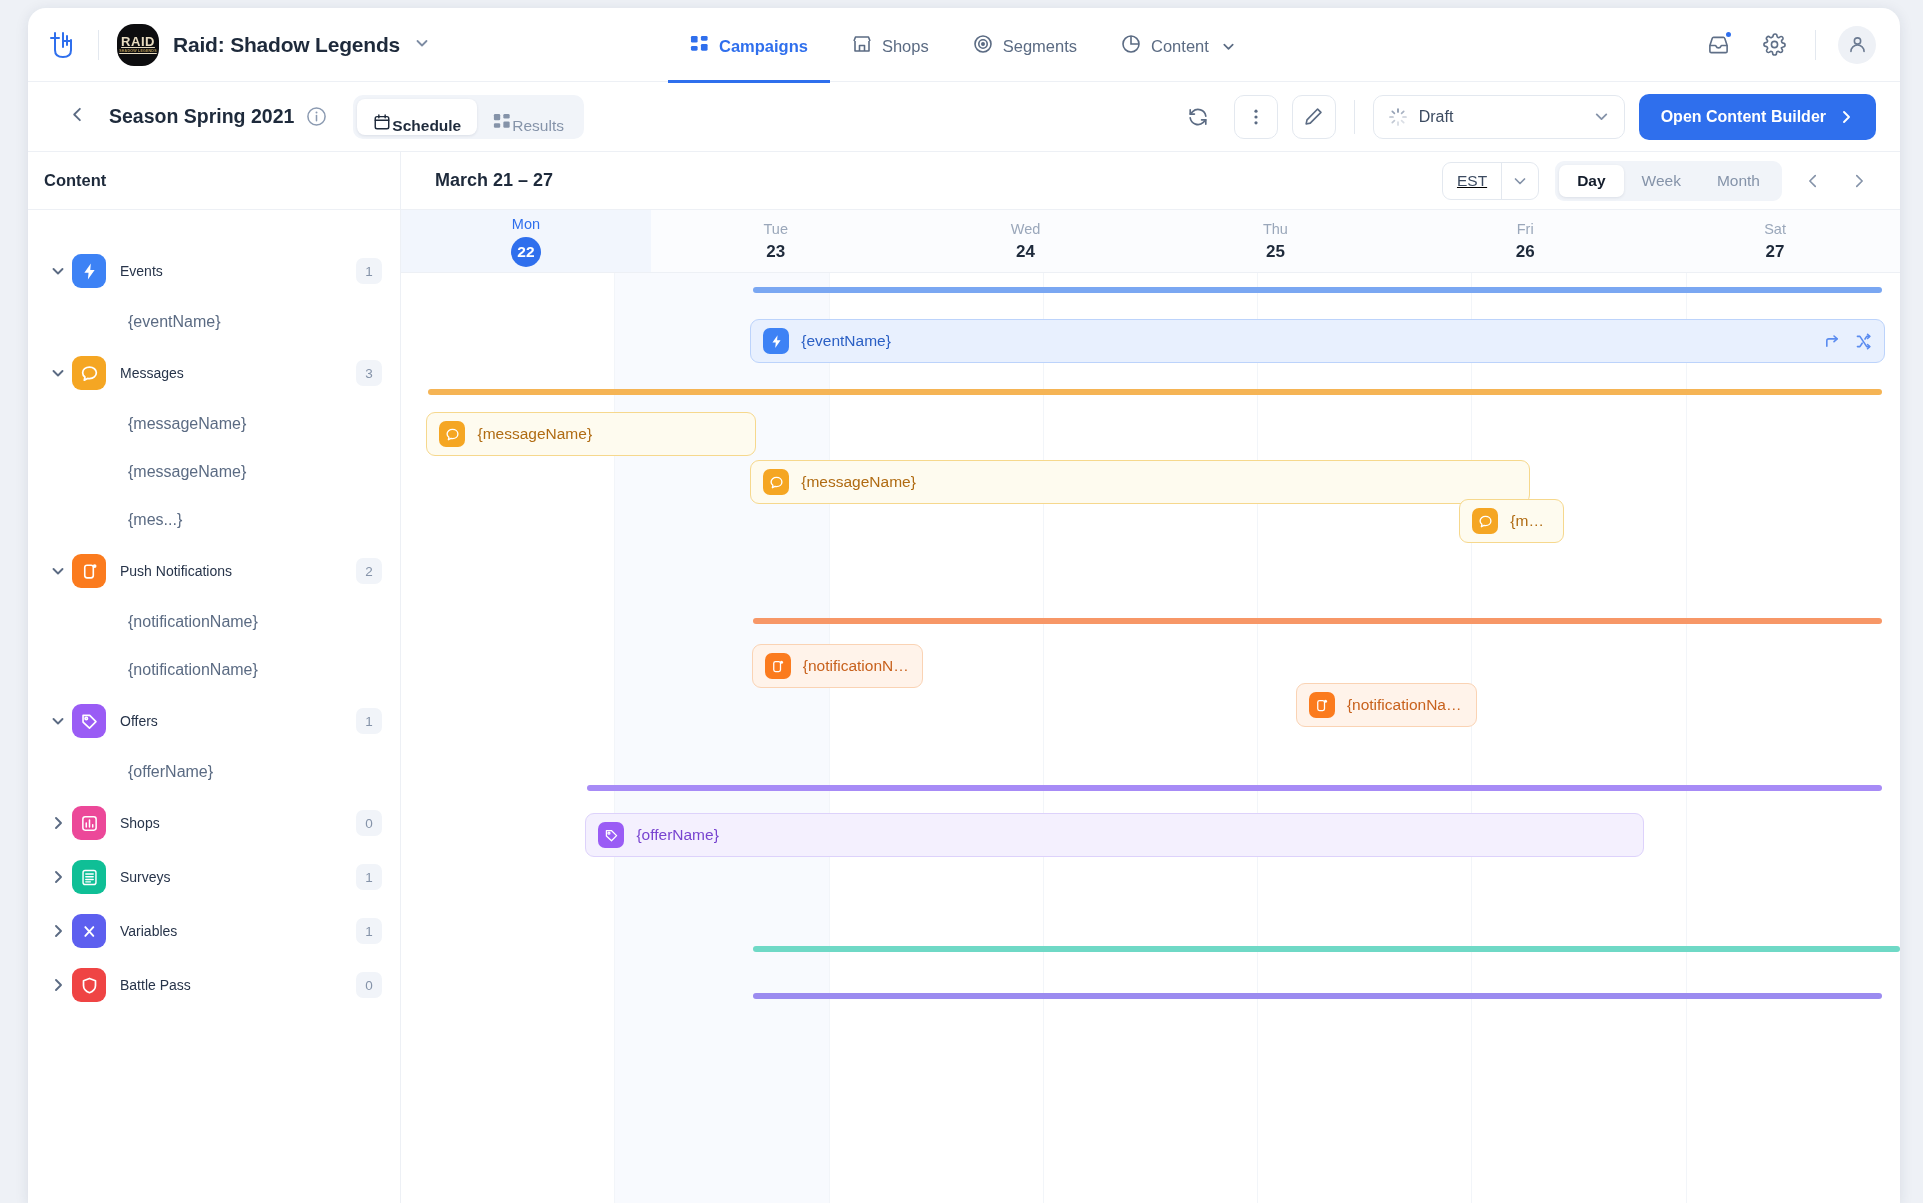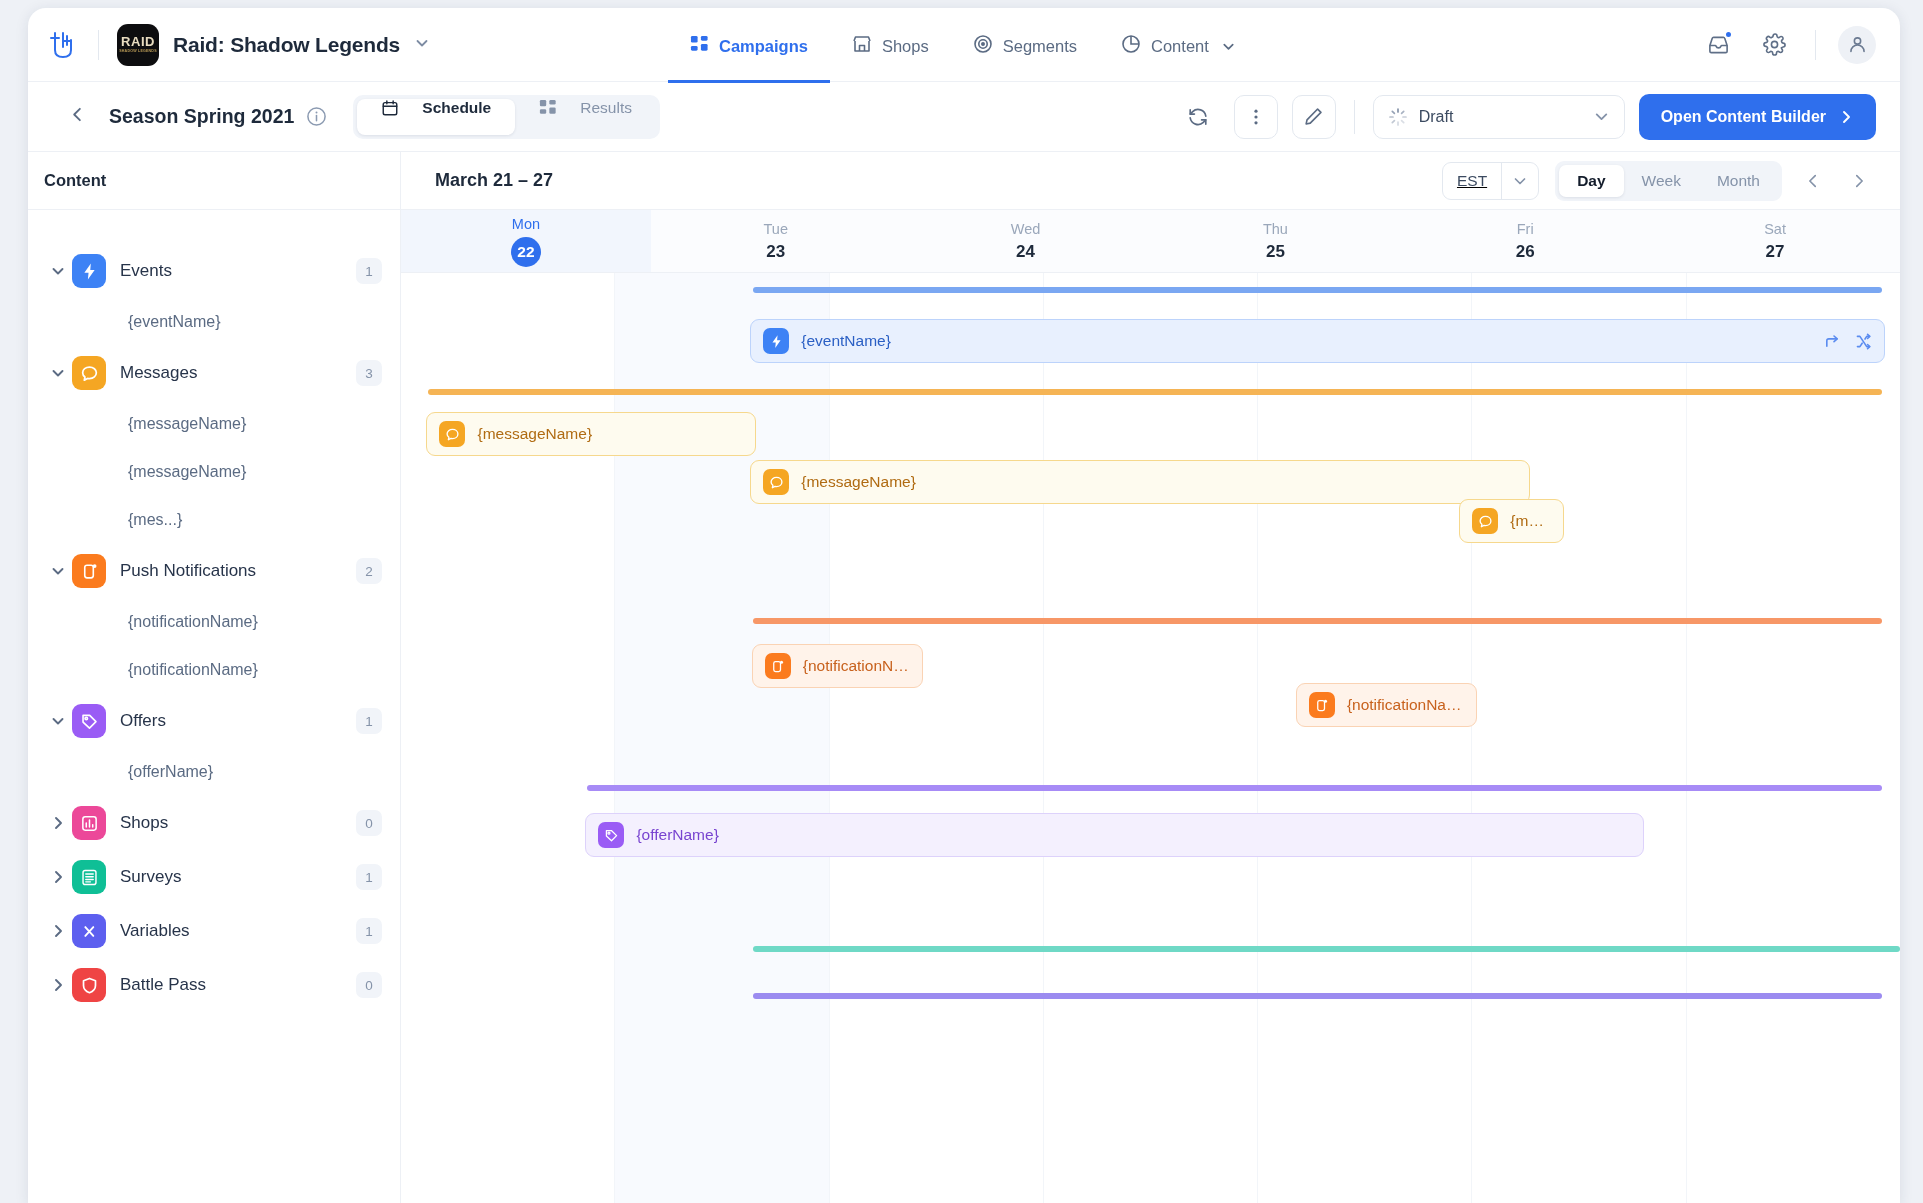--- a/index.html
+++ b/index.html
@@ -24,25 +24,26 @@
   .topbar {
     height: 74px; flex: 0 0 74px;
     display: flex; align-items: center;
     padding: 0 24px 0 18px;
     border-bottom: 1px solid #edf0f5;
     position: relative;
   }
   .brandmark { width: 34px; height: 34px; display: flex; align-items: center; justify-content: center; }
   .vsep { width: 1px; height: 30px; background: #e3e8ef; margin: 0 18px; }
   .gamelogo {
-    width: 42px; height: 42px; border-radius: 11px;
+    width: 42px; height: 42px; border-radius: 17px;
     background: #0d0d0f; color: #e8dcc0;
     display: flex; flex-direction: column; align-items: center; justify-content: center;
     font-size: 13px; font-weight: bold; letter-spacing: .5px; line-height: 1;
     overflow: hidden;
+    text-decoration: underline;
   }
   .gamelogo .sub { font-size: 3.6px; color: #b99a56; letter-spacing: .2px; margin-top: 2px; }
   .gametitle { font-size: 21px; font-weight: bold; color: #1e2a3b; margin-left: 14px; letter-spacing: -.2px; }
   .caret-dn { margin-left: 14px; color: #7d8ca3; }
 
   .navtabs { position: absolute; left: 640px; top: 1px; height: 74px; display: flex; align-items: stretch; gap: 0; }
   .navtab {
     display: flex; align-items: center; gap: 10px;
     padding: 0 22px; height: 74px;
     color: #5b6b83; font-size: 16.5px; cursor: pointer;
@@ -68,22 +69,22 @@
     border-bottom: 1px solid #edf0f5;
     background: #fff;
   }
   .backchev { color: #5b6b83; cursor: pointer; margin-right: 22px; }
   .camp-title { font-size: 19.5px; font-weight: bold; color: #1e2a3b; }
   .info-ic { margin-left: 12px; color: #8b9ab1; cursor: pointer; display: flex; }
   .segctl {
     margin-left: 26px; display: flex; background: #f1f4f9; border-radius: 10px; padding: 4px; height: 44px; align-items: center;
   }
   .segbtn {
-    display: flex; align-items: flex-start; gap: 23px;
-    padding: 0 24px; height: 36px; border-radius: 8px;
+    display: flex; align-items: flex-end; gap: 1px;
+    padding: 0 16px; height: 36px; border-radius: 8px;
     font-size: 15.5px; color: #8593a9; cursor: pointer;
   }
   .segbtn.active { background: #fff; color: #1e2a3b; font-weight: bold; box-shadow: 0 1px 3px rgba(25,40,70,.10); }
 
   .tb-right { margin-left: auto; display: flex; align-items: center; gap: 14px; }
   .sqbtn {
     width: 44px; height: 44px; border: 1px solid #e3e8ef; border-radius: 10px; background: #fff;
     display: flex; align-items: center; justify-content: center; color: #5b6b83; cursor: pointer;
   }
   .sqbtn.noborder { border: none; }
@@ -105,21 +106,21 @@
   .body { flex: 1; display: flex; min-height: 0; }
 
   
   .sidebar { width: 373px; flex: 0 0 373px; border-right: 1px solid #edf0f5; display: flex; flex-direction: column; background: #fff; }
   .sb-head { height: 58px; display: flex; align-items: center; padding: 0 16px; font-size: 16.5px; font-weight: bold; color: #1e2a3b; border-bottom: 1px solid #edf0f5; }
   .sb-list { flex: 1; padding-top: 34px; overflow: hidden; }
   .sb-group { }
   .sb-row { display: flex; align-items: center; height: 54px; padding: 0 18px 0 22px; cursor: pointer; }
   .sb-chev { width: 22px; color: #5b6b83; display: flex; align-items: center; }
   .sb-ic { width: 34px; height: 34px; border-radius: 9px; display: flex; align-items: center; justify-content: center; color: #fff; margin-right: 14px; }
-  .sb-label { font-size: 17px; color: #27344a; }
+  .sb-label { font-size: 14px; color: #27344a; }
   .sb-count { margin-left: auto; min-width: 26px; height: 26px; border-radius: 7px; background: #f1f4f9; color: #8593a9; font-size: 13.5px; display: flex; align-items: center; justify-content: center; padding: 0 7px; }
   .sb-child { height: 48px; display: flex; align-items: center; padding-left: 100px; font-size: 16px; color: #5b6b83; cursor: pointer; }
 
   
   .cal { flex: 1; display: flex; flex-direction: column; min-width: 0; position: relative; }
   .cal-head { height: 58px; flex: 0 0 58px; display: flex; align-items: center; padding: 0 26px 0 34px; border-bottom: 1px solid #edf0f5; }
   .cal-range { font-size: 18px; font-weight: bold; color: #1e2a3b; }
   .cal-ctrl { margin-left: auto; display: flex; align-items: center; gap: 16px; }
   .tzbox { display: flex; align-items: center; height: 38px; border: 1px solid #e3e8ef; border-radius: 9px; overflow: hidden; cursor: pointer; text-decoration: underline; }
   .tzbox .tzlbl { padding: 0 14px; font-size: 15.5px; color: #3b4a60; }

